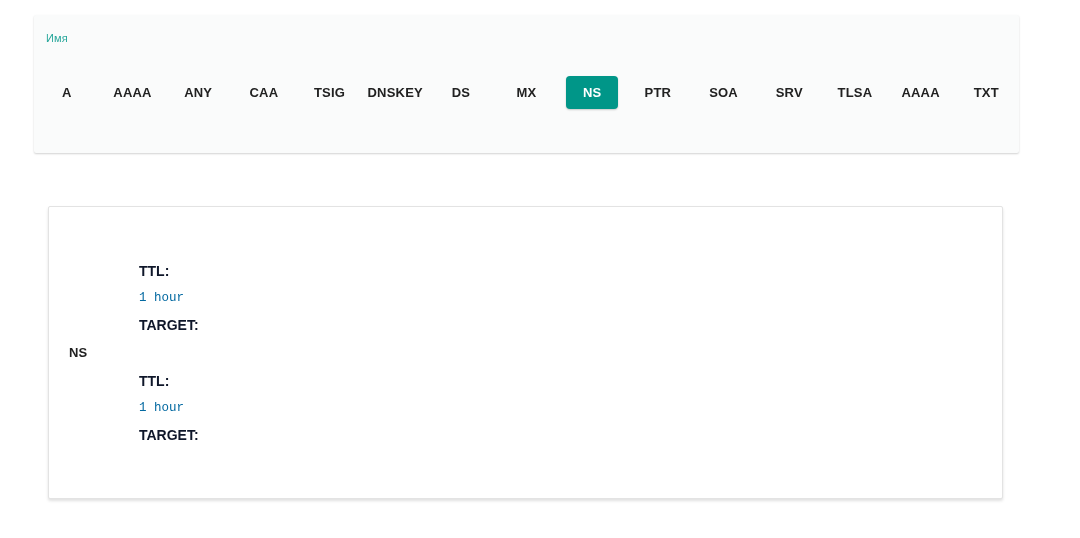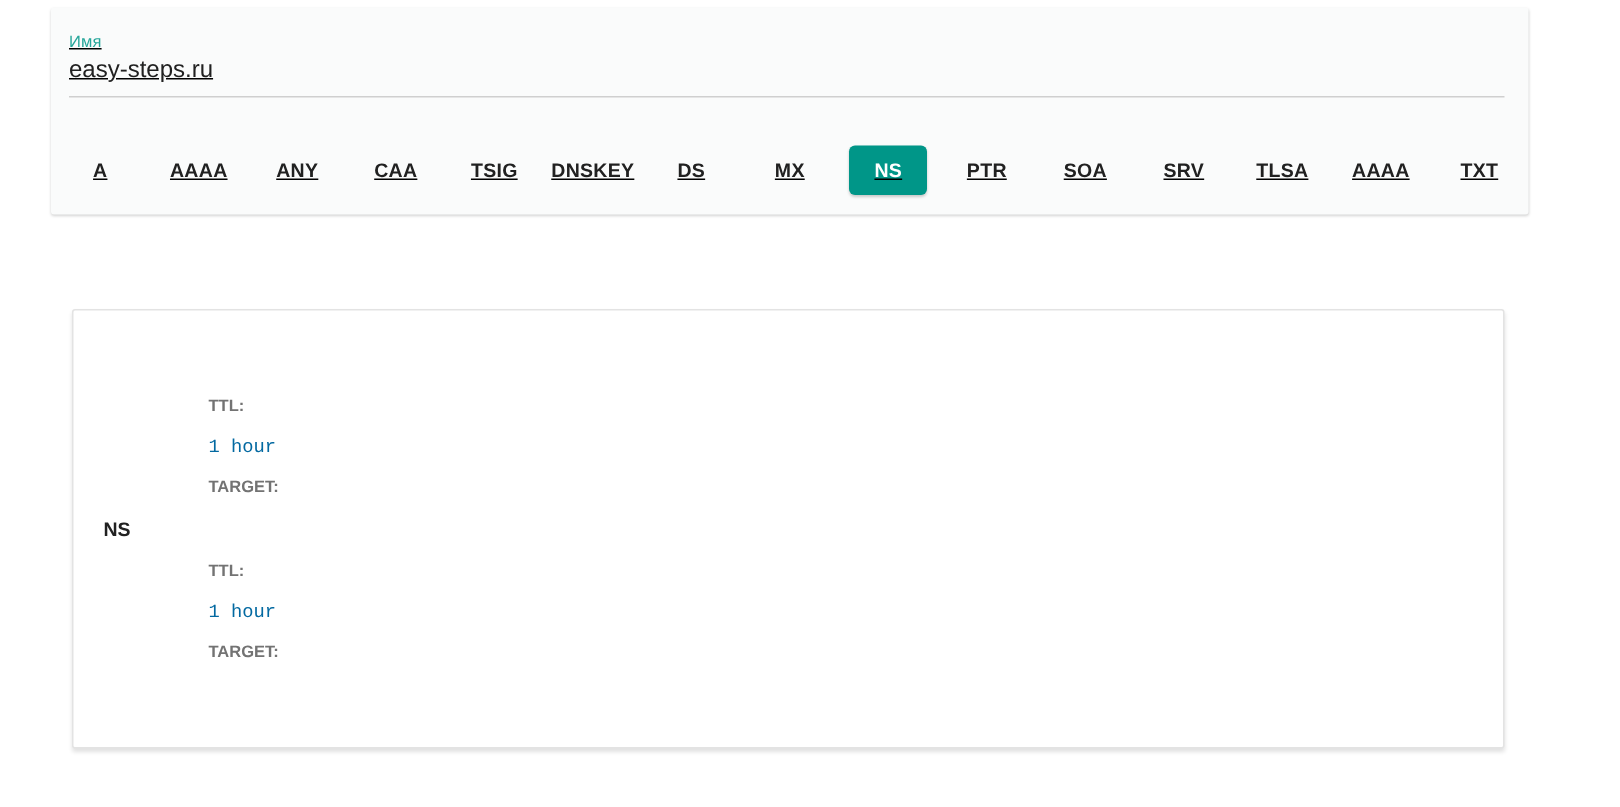--- a/index.html
+++ b/index.html
@@ -10,28 +10,27 @@
     background: #ffffff;
     font-family: "Liberation Sans", sans-serif;
     position: relative;
     overflow: hidden;
   }
 
   
   .top-panel {
     position: absolute;
     left: 34px;
-    top: 5px;
+    top: 15px;
     width: 985px;
     height: 138px;
     background: #fafbfb;
     box-shadow: 0 1px 2px rgba(0,0,0,0.18);
     padding-top: 17px;
     border-radius: 2px;
-    text-decoration: underline;
   }
   .field { margin: 0 16px 0 12px; }
   .field-label {
     display: block;
     font-size: 11px;
     color: #26a69a;
     margin-bottom: 4px;
     letter-spacing: 0.1px;
   }
   .field-value {
@@ -87,37 +86,36 @@
     padding-left: 20px;
     font-size: 13px;
     font-weight: 700;
     color: #212121;
   }
   .records { flex: 1; }
   .record p { margin: 0 0 11px; line-height: 16px; }
   .record p:last-child { margin-bottom: 0; }
   .record + .record { margin-top: 40px; }
   .rec-label {
-    font-size: 11px;
+    font-size: 14px;
     font-weight: 700;
-    color: #737373;
+    color: #0f172a;
   }
   .rec-value {
     font-family: Liberation Mono, monospace;
     font-size: 12.5px;
     color: #0369a1;
   }
 </style>
 </head>
 <body>
 
 <div class="top-panel">
   <div class="field">
     <span class="field-label">Имя</span>
-    <div class="field-value">easy-steps.ru</div>
   </div>
   <div class="tabs">
     <div class="tab">
         <span class="tab-label">A</span>
       </div>
     <div class="tab">
         <span class="tab-label">AAAA</span>
       </div>
     <div class="tab">
         <span class="tab-label">ANY</span>

